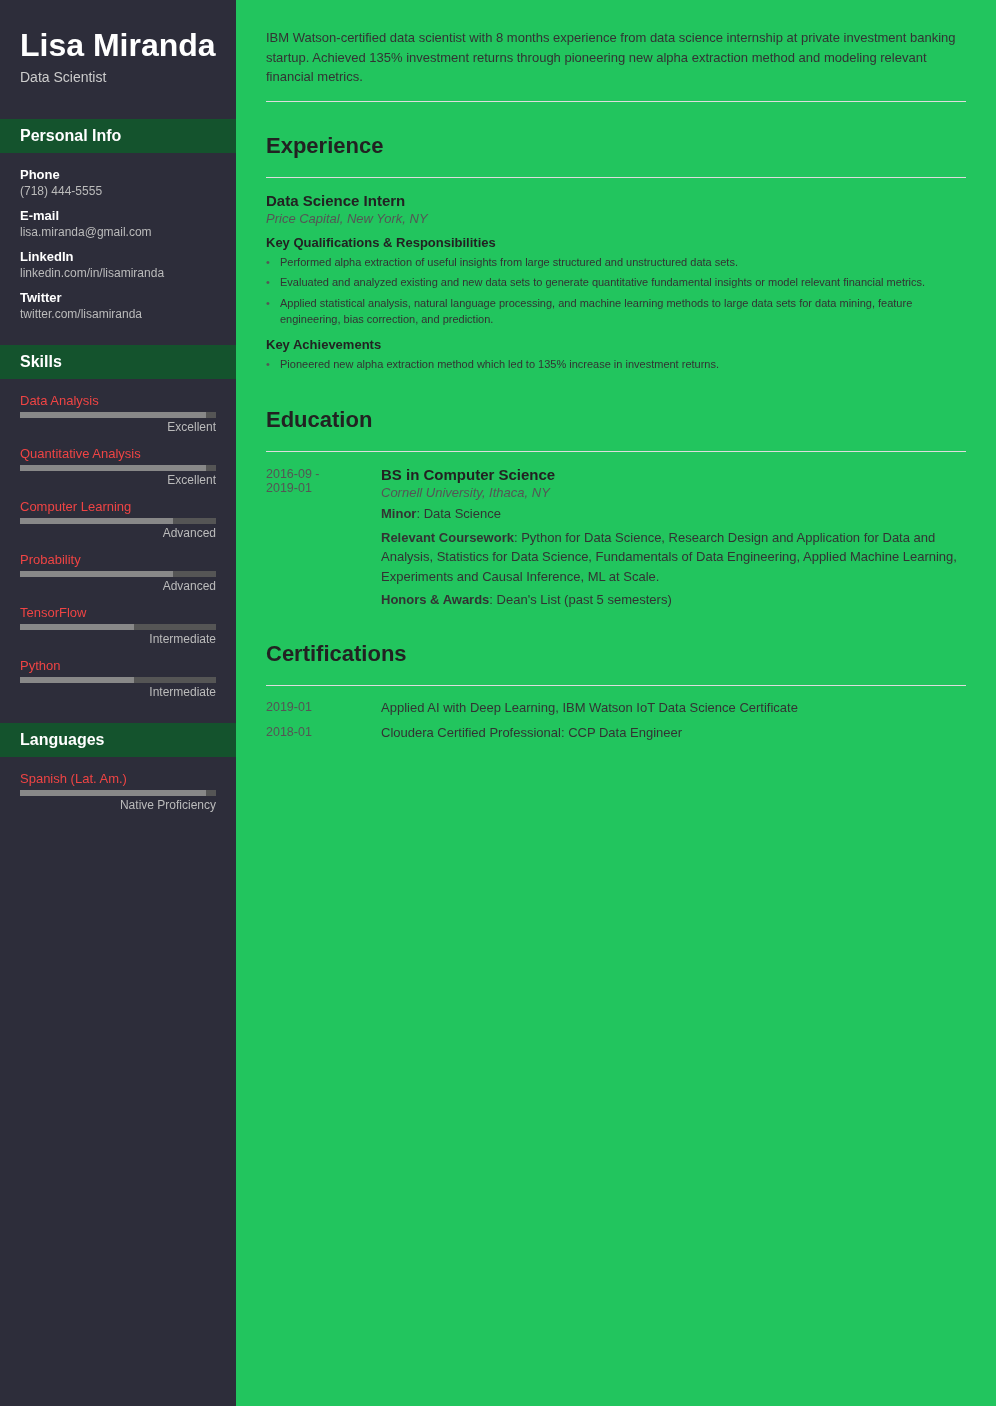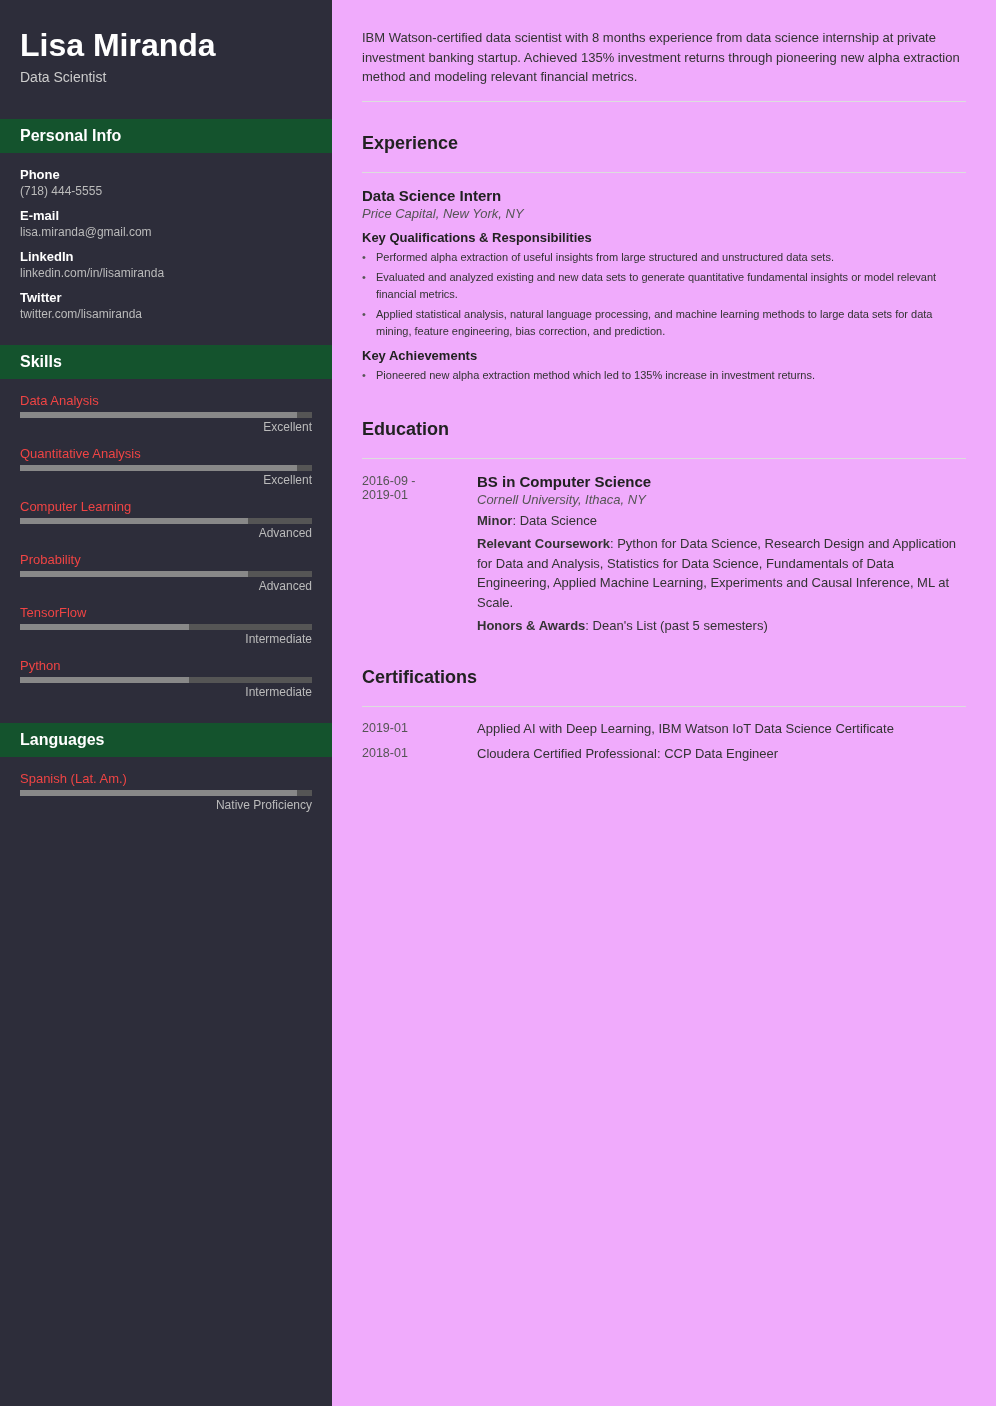--- a/index.html
+++ b/index.html
@@ -11,21 +11,21 @@
       justify-content: center;
     }
     .page {
       width: 996px;
       min-height: 1406px;
       background: #fff;
       display: flex;
     }
     
     .sidebar {
-      width: 332px;
+      width: 236px;
       background: #2d2d3a;
       color: #ccc;
       padding: 0 0 30px 0;
       flex-shrink: 0;
     }
     .sidebar-header {
       padding: 28px 20px 20px 20px;
     }
     .sidebar-name {
       font-size: 32px;
@@ -82,32 +82,32 @@
     .skill-level {
       text-align: right;
       color: #bbb;
       font-size: 12px;
       margin-top: 2px;
     }
     
     .main {
       flex: 1;
       padding: 28px 30px 30px 30px;
-      background: #f0abfc;
+      background: #22c55e;
     }
     .summary-text {
       font-size: 13px;
       color: #333;
       line-height: 1.5;
       margin-bottom: 18px;
       padding-bottom: 14px;
       border-bottom: 1px solid #ddd;
     }
     .section-title {
-      font-size: 18px;
+      font-size: 22px;
       font-weight: bold;
       color: #222;
       margin-bottom: 14px;
       padding-bottom: 4px;
       margin-top: 31px;
     }
     .section-divider {
       border: none;
       border-top: 1px solid #ddd;
       margin-bottom: 14px;

